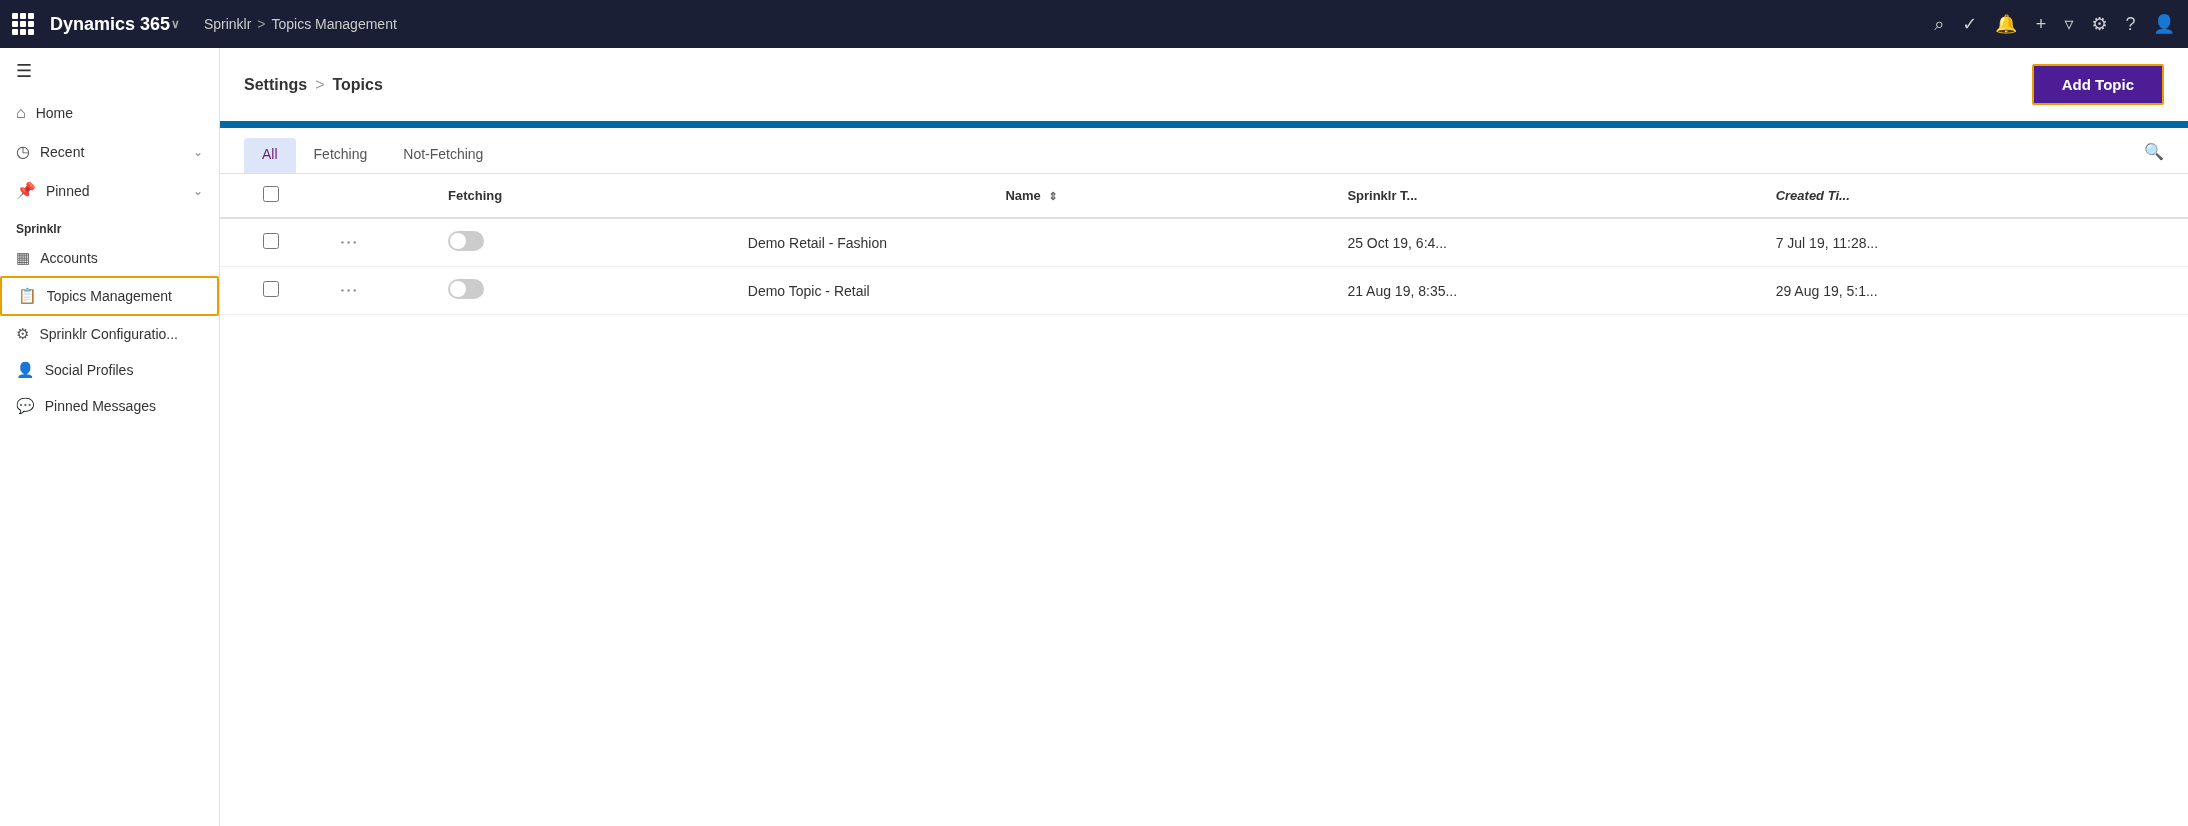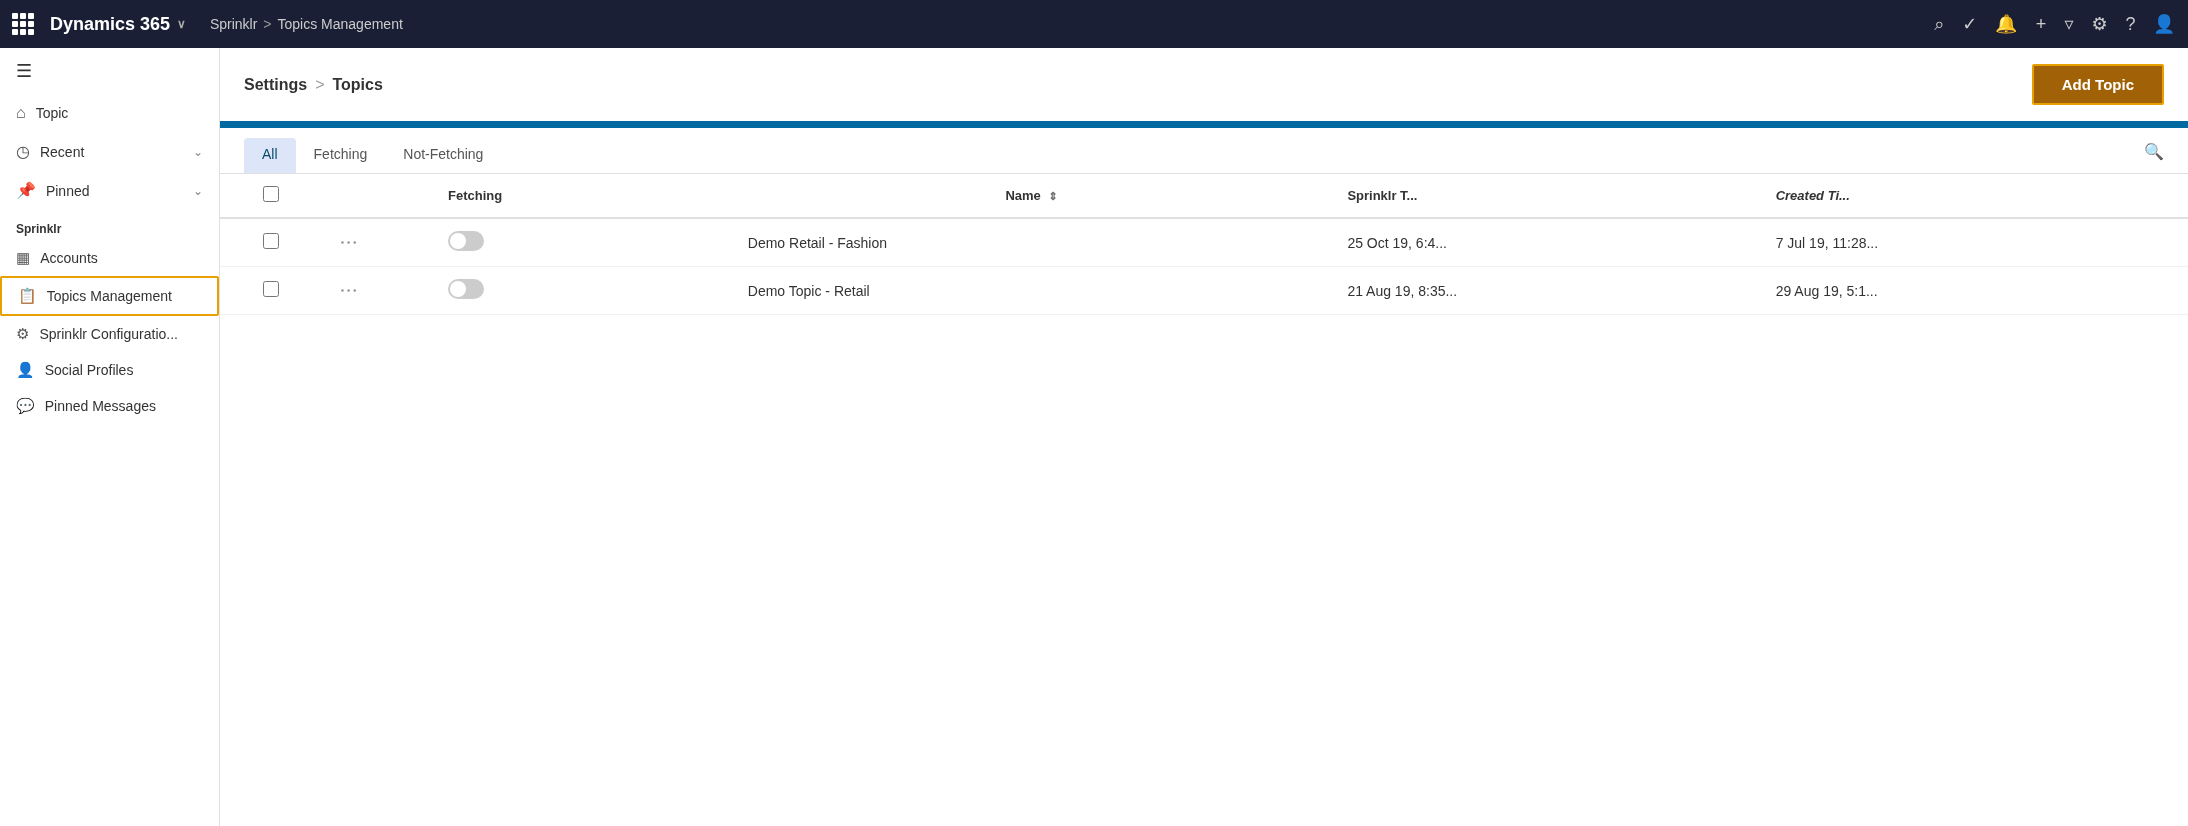--- a/index.html
+++ b/index.html
@@ -32,21 +32,21 @@
       width: 6px; height: 6px;
       background: #fff;
       border-radius: 1px;
     }
     .app-title {
       font-size: 18px;
       font-weight: 600;
       color: #fff;
       display: flex;
       align-items: center;
-      gap: 7px;
+      gap: 1px;
     }
     .app-title .chevron { font-size: 12px; color: #aaa; }
     .breadcrumb-nav {
       display: flex;
       align-items: center;
       gap: 6px;
       color: #ccc;
       font-size: 14px;
       margin-left: 16px;
     }
@@ -135,21 +135,21 @@
     .breadcrumb-content {
       display: flex;
       align-items: center;
       gap: 8px;
       font-size: 16px;
       font-weight: 600;
       color: #333;
     }
     .breadcrumb-content .sep { color: #999; font-weight: 400; }
     .add-topic-btn {
-      background: #a16207;
+      background: #4c1d95;
       color: #fff;
       border: 2px solid #e8a000;
       padding: 10px 28px;
       font-size: 15px;
       font-weight: 600;
       cursor: pointer;
       border-radius: 2px;
     }
 
     
@@ -161,21 +161,21 @@
       gap: 0;
     }
     .tab {
       padding: 8px 18px;
       font-size: 14px;
       cursor: pointer;
       color: #555;
       border-bottom: 3px solid transparent;
     }
     .tab.active {
-      color: #0c4a6e;
+      color: #701a75;
       background: #dce6f8;
       border-radius: 4px 4px 0 0;
     }
     .search-icon-top {
       margin-left: auto;
       font-size: 16px;
       color: #888;
       padding-bottom: 8px;
       cursor: pointer;
     }
@@ -291,21 +291,21 @@
   </div>
 </div>
 
 <div class="main-layout">
 
   <div class="sidebar">
     <div class="sidebar-hamburger">☰</div>
 
     <div class="sidebar-nav-item">
       <span class="icon">⌂</span>
-      <span>Topic</span>
+      <span>Home</span>
     </div>
     <div class="sidebar-nav-item">
       <span class="icon">◷</span>
       <span>Recent</span>
       <span class="chevron-down">⌄</span>
     </div>
     <div class="sidebar-nav-item">
       <span class="icon">📌</span>
       <span>Pinned</span>
       <span class="chevron-down">⌄</span>

